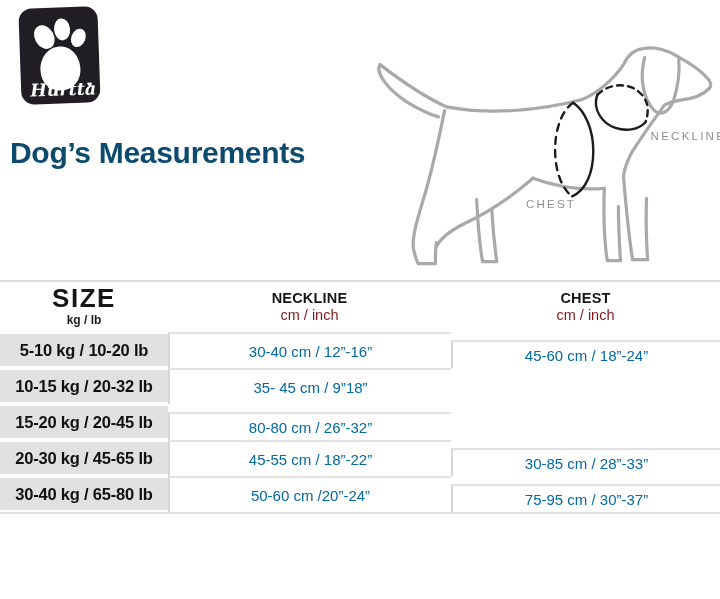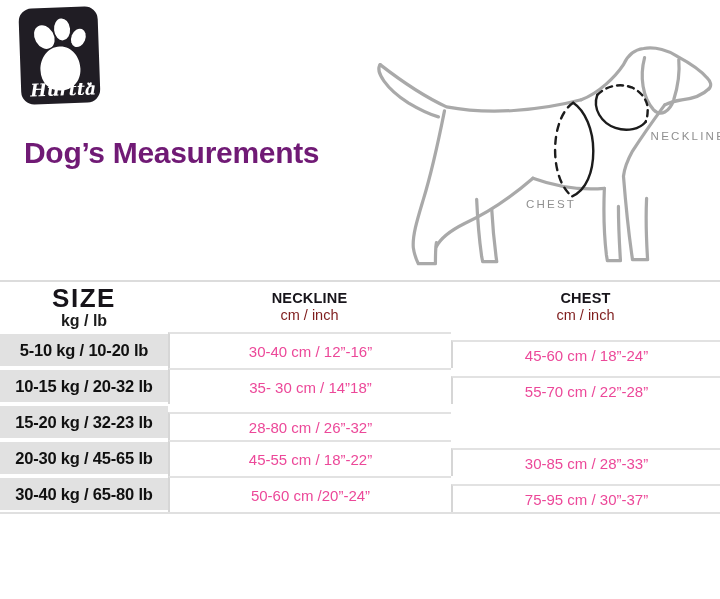--- a/index.html
+++ b/index.html
@@ -8,54 +8,54 @@
     background:#ffffff;
     font-family:"Liberation Sans", sans-serif;
     -webkit-font-smoothing:antialiased;
   }
 
   
   .logo { position:absolute; left:18px; top:6px; width:84px; height:101px; transform:rotate(-2deg); }
 
   
   .title {
-    position:absolute; left:24px; top:132px; width:360px;
+    position:absolute; left:10px; top:132px; width:360px;
     font-size:30px; font-weight:bold; line-height:42px;
-    color:#701a75; letter-spacing:-0.3px;
+    color:#0c4a6e; letter-spacing:-0.3px;
   }
 
   
   .dog { position:absolute; left:358px; top:0; width:362px; height:272px; }
   .dog text { font-family:"Liberation Sans", sans-serif; }
 
   
   .size-table {
     position:absolute; left:0; top:280px; width:720px;
     border-top:2px solid #dcdcdc;
   }
   .thead {
     display:grid; grid-template-columns:168px 283px 269px; height:50px;
   }
   .hcell { display:flex; flex-direction:column; align-items:center; justify-content:center; }
   .h-size-title { font-size:26px; font-weight:bold; letter-spacing:1.5px; color:#17141a; line-height:26px; }
-  .h-size-unit  { font-size:16px; font-weight:bold; color:#1b1b1b; line-height:19px; }
+  .h-size-unit  { font-size:12px; font-weight:bold; color:#1b1b1b; line-height:19px; }
   .h-title { font-size:14.5px; font-weight:bold; color:#17141a; line-height:17px; letter-spacing:0.2px; }
   .h-unit  { font-size:14.5px; color:#7f1d1d; line-height:17px; }
 
   .tbody { border-bottom:2px solid #e0e0e0; }
   .trow { display:grid; grid-template-columns:168px 283px 269px; height:36px; }
   .size-cell {
     background:#e1e1e1; margin:2px 0;
     display:flex; align-items:center; justify-content:center;
     font-weight:bold; font-size:16.5px; color:#101010; letter-spacing:-0.2px;
   }
   .val-cell {
     border-top:2px solid #e2e2e2;
     display:flex; align-items:center; justify-content:center;
-    font-size:15px; color:#ec4899;
+    font-size:15px; color:#0369a1;
   }
   .neck-cell  { border-left:2px solid #d6d6d6; }
   .chest-cell { border-left:2px solid #d6d6d6;margin-top:8px; }
 </style>
 </head>
 <body>
 
 <svg class="logo" viewBox="0 0 84 100">
   <rect x="2" y="1" width="79" height="96" rx="13" fill="#201d24"></rect>
   <g fill="#ffffff">
@@ -126,26 +126,25 @@
   </div>
 
   <div class="tbody">
     <div class="trow">
       <div class="size-cell">5-10 kg / 10-20 lb</div>
       <div class="val-cell neck-cell">30-40 cm / 12”-16”</div>
       <div class="val-cell chest-cell">45-60 cm / 18”-24”</div>
     </div>
     <div class="trow">
       <div class="size-cell">10-15 kg / 20-32 lb</div>
-      <div class="val-cell neck-cell">35- 30 cm / 14”18”</div>
-      <div class="val-cell chest-cell">55-70 cm / 22”-28”</div>
+      <div class="val-cell neck-cell">35- 45 cm / 9”18”</div>
     </div>
     <div class="trow">
-      <div class="size-cell">15-20 kg /  32-23 lb</div>
-      <div class="val-cell chest-cell">28-80 cm / 26”-32”</div>
+      <div class="size-cell">15-20 kg /  20-45 lb</div>
+      <div class="val-cell chest-cell">80-80 cm / 26”-32”</div>
     </div>
     <div class="trow">
       <div class="size-cell">20-30 kg / 45-65 lb</div>
       <div class="val-cell neck-cell">45-55 cm / 18”-22”</div>
       <div class="val-cell chest-cell">30-85 cm / 28”-33”</div>
     </div>
     <div class="trow">
       <div class="size-cell">30-40 kg / 65-80 lb</div>
       <div class="val-cell neck-cell">50-60 cm /20”-24”</div>
       <div class="val-cell chest-cell">75-95 cm / 30”-37”</div>

